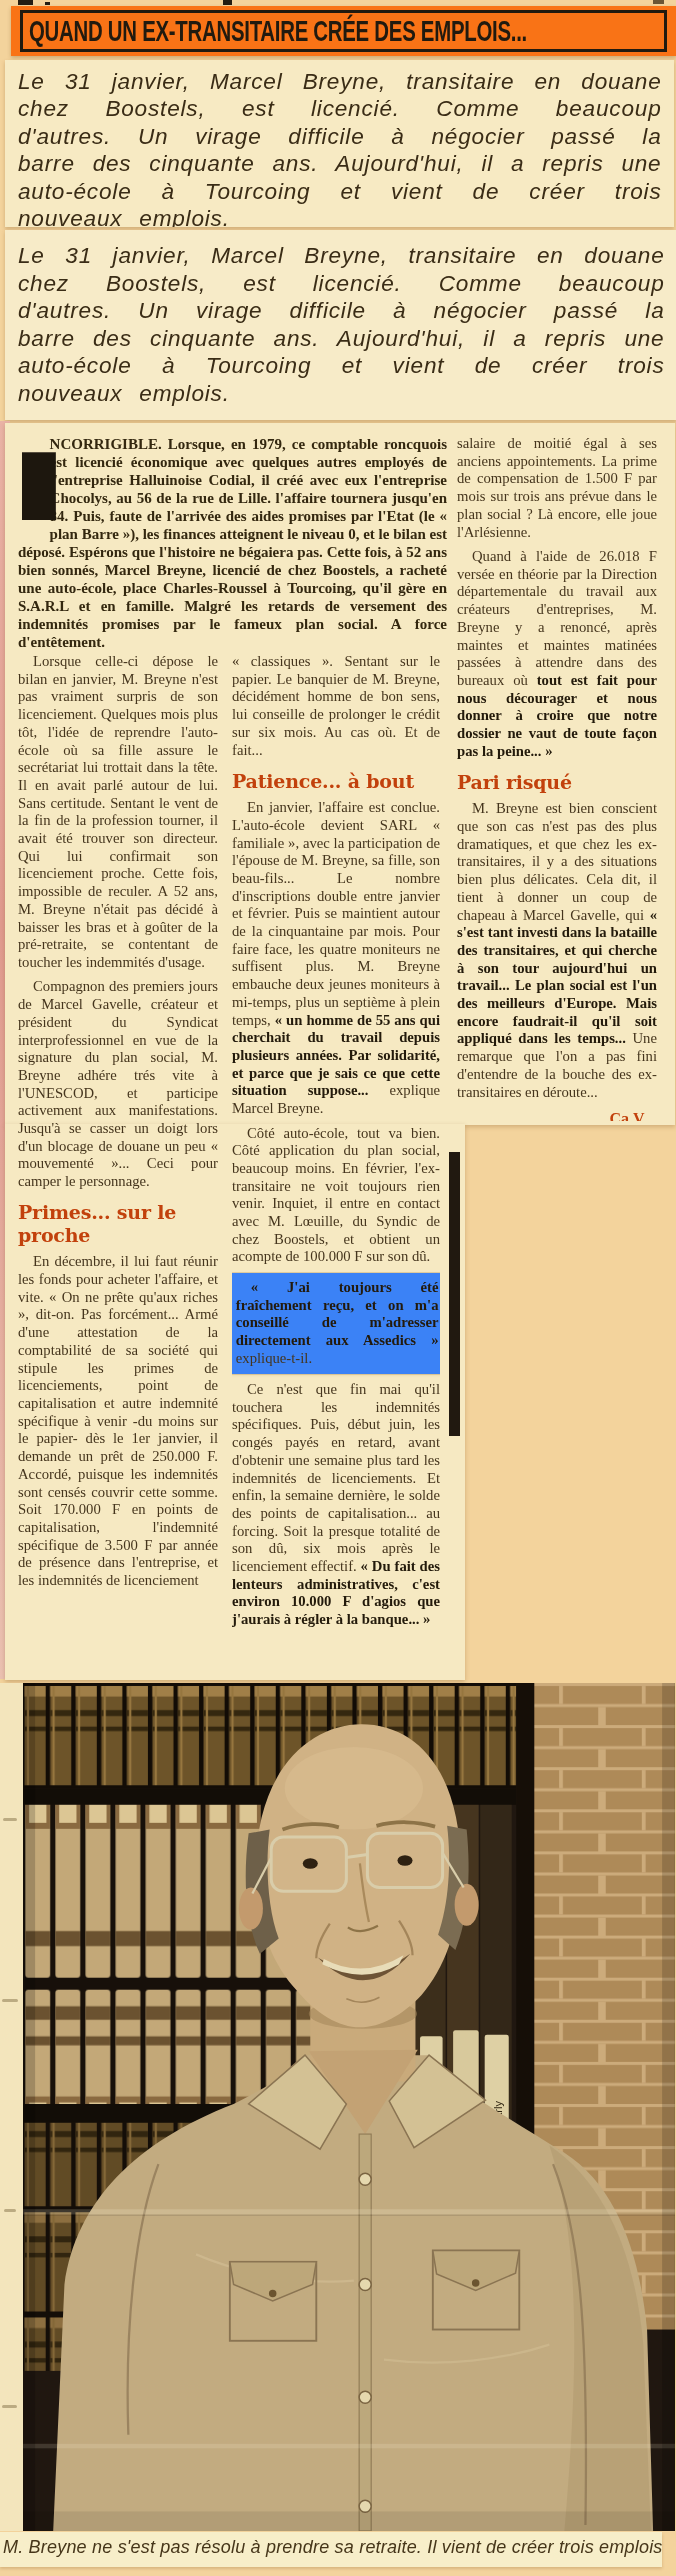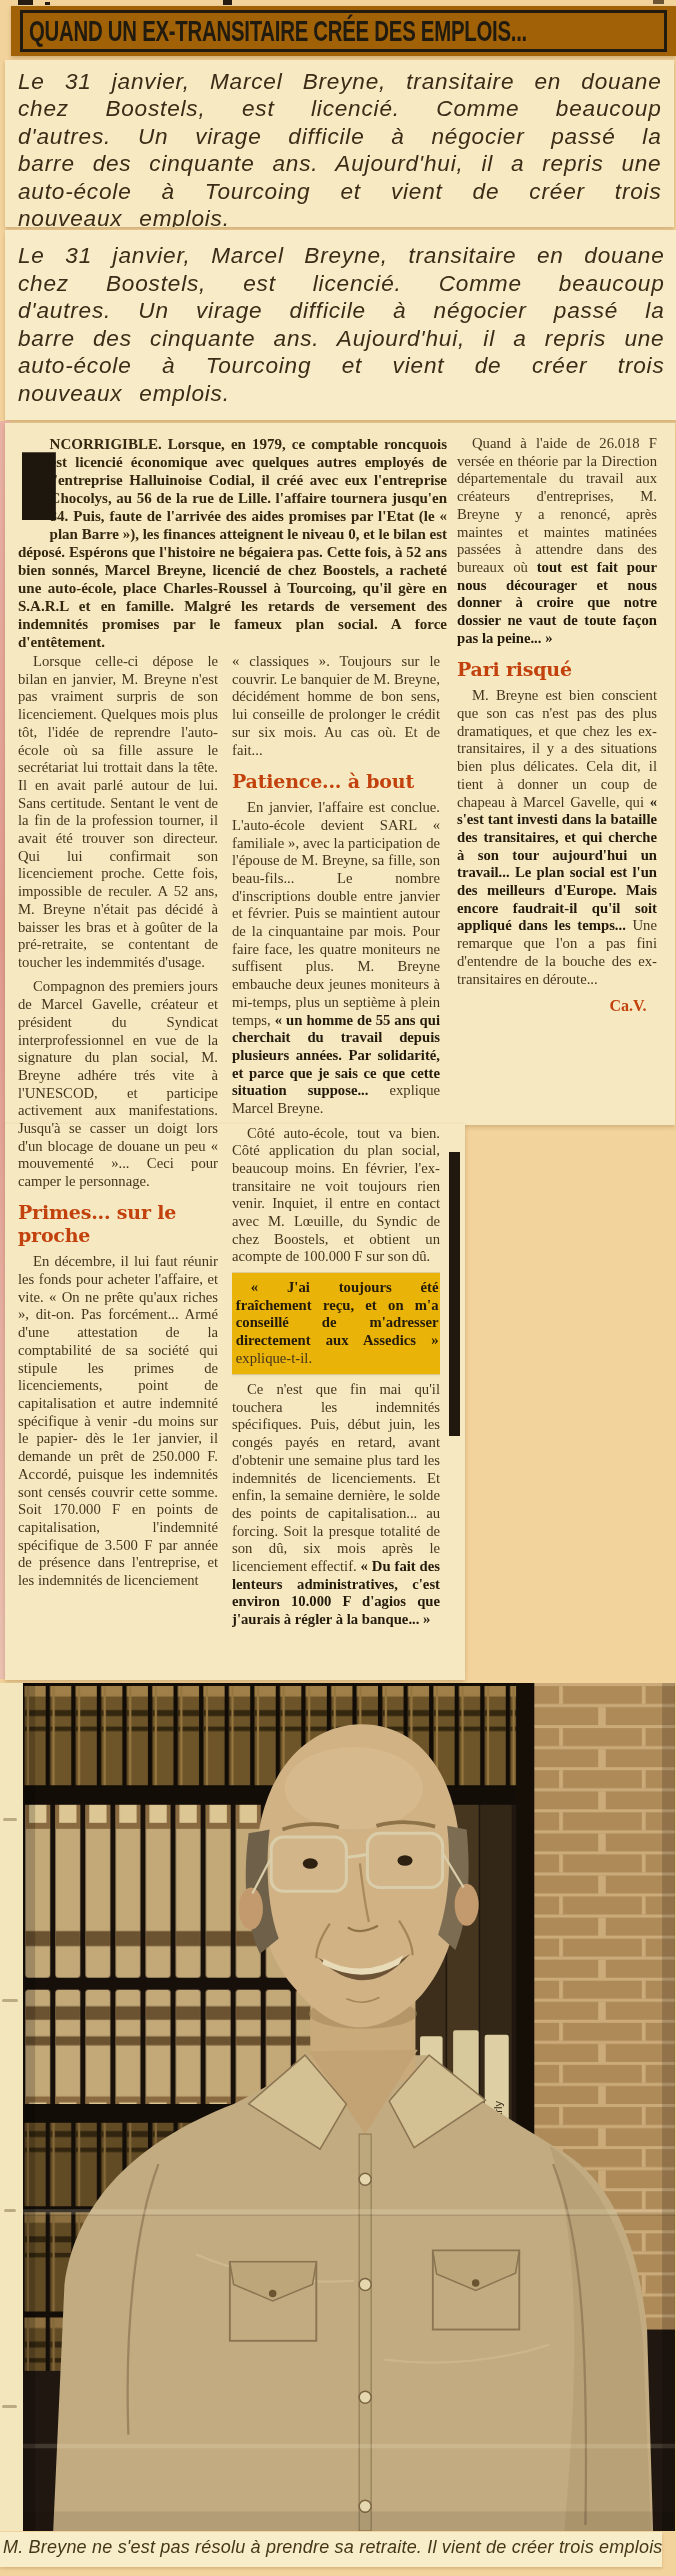--- a/index.html
+++ b/index.html
@@ -7,21 +7,21 @@
         font-family:"Liberation Serif",serif;}
 
   
   .edge-mark{position:absolute;background:#241c12;}
   .em1{left:18px;top:0;width:15px;height:5.3px}
   .em2{left:223px;top:0;width:9px;height:4.5px}
   .em3{left:45px;top:1.5px;width:5.3px;height:3px}
   .em4{left:653px;top:0;width:10.5px;height:3.8px;background:#6b5535}
 
   
-  .headline-strip{position:absolute;left:10.5px;top:6px;width:665px;height:50px;background:#a16207;
+  .headline-strip{position:absolute;left:10.5px;top:6px;width:665px;height:50px;background:#f97316;
                   box-shadow:0 1.5px 3.8px rgba(120,75,25,.3);}
   .headline-box{position:absolute;inset:3.8px 9px;border:3px solid #211a0f;display:flex;
                 align-items:center;overflow:hidden;padding-left:6px;}
   .headline-text{font:700 30px/1 "Liberation Sans",sans-serif;letter-spacing:-0.4px;white-space:nowrap;
                  transform:scaleX(.68);transform-origin:0 50%;color:#211a0f;}
 
   
   .lead-strip{position:absolute;left:4.5px;background:#f7eac3;box-shadow:0 1.5px 3.8px rgba(120,75,25,.28);overflow:hidden;}
   .lead1{top:60px;width:669px;height:167px}
   .lead2{top:230px;width:672px;height:190px;background:#f7ebc8}
@@ -48,21 +48,21 @@
   
   .col{position:absolute;overflow:hidden;}
   #col1{left:18px;top:653px;width:200px;height:1023px}
   #col2{left:232px;top:653px;width:208px;height:1023px}
   #col3{left:457px;top:435px;width:200px;height:686px}
   .body-p{font:14.7px/17.7px "Liberation Serif",serif;text-align:justify;color:#45351d;
           margin:0 0 6.8px;text-indent:15px;}
   .body-p b{color:#231a0b;}
   .no-indent{text-indent:0;}
   .subhead{font:700 19px/22.6px "DejaVu Serif",serif;color:#c2410c;margin:10.5px 0 6.8px;letter-spacing:-0.2px;}
-  .quote-box{background:#eab308;padding:6px 5.3px;margin:4.5px -3.8px 7.5px -1.5px;
+  .quote-box{background:#3b82f6;padding:6px 5.3px;margin:4.5px -3.8px 7.5px -1.5px;
              box-shadow:0 0 0 0.8px rgba(190,160,100,.45),0 0.8px 3px rgba(150,110,50,.25);}
   .sig{font:700 16px/18px "Liberation Serif",serif;text-align:right;color:#c2410c;
        margin-top:9px;padding-right:10.5px;}
 
   
   .photo-margin{position:absolute;left:0;top:1683px;width:22.6px;height:848px;background:#f3e5bc;}
   .pm-mark{position:absolute;background:rgba(120,100,60,.45);border-radius:1.5px;}
   .photo{position:absolute;left:22.6px;top:1683px;width:652px;height:848px;background:#201710;}
   .photo svg{display:block}
 
@@ -105,28 +105,29 @@
     <span>NCORRIGIBLE. Lorsque, en 1979, ce comptable roncquois est licencié économique avec quelques autres employés de l'entreprise Halluinoise Codial, il créé avec eux l'entreprise Chocolys, au 56 de la rue de Lille. l'affaire tournera jusqu'en 84. Puis, faute de l'arrivée des aides promises par l'Etat (le « plan Barre »), les finances atteignent le niveau 0, et le bilan est déposé. Espérons que l'histoire ne bégaiera pas. Cette fois, à 52 ans bien sonnés, Marcel Breyne, licencié de chez Boostels, a racheté une auto-école, place Charles-Roussel à Tourcoing, qu'il gère en S.A.R.L et en famille. Malgré les retards de versement des indemnités promises par le fameux plan social. A force d'entêtement.</span>
   </div>
 
   <div class="col" id="col1">
       <p class="body-p"><span>Lorsque celle-ci dépose le bilan en janvier, M. Breyne n'est pas vraiment surpris de son licenciement. Quelques mois plus tôt, l'idée de reprendre l'auto-école où sa fille assure le secrétariat lui trottait dans la tête. Il en avait parlé autour de lui. Sans certitude. Sentant le vent de la fin de la profession tourner, il avait été trouver son directeur. Qui lui confirmait son licenciement proche. Cette fois, impossible de reculer. A 52 ans, M. Breyne n'était pas décidé à baisser les bras et à goûter de la pré-retraite, se contentant de toucher les indemmités d'usage.</span></p>
       <p class="body-p"><span>Compagnon des premiers jours de Marcel Gavelle, créateur et président du Syndicat interprofessionnel en vue de la signature du plan social, M. Breyne adhére trés vite à l'UNESCOD, et participe activement aux manifestations. Jusqu'à se casser un doigt lors d'un blocage de douane un peu « mouvementé »... Ceci pour camper le personnage.</span></p>
       <h2 class="subhead">Primes... sur le proche</h2>
       <p class="body-p"><span>En décembre, il lui faut réunir les fonds pour acheter l'affaire, et vite. « On ne prête qu'aux riches », dit-on. Pas forcément... Armé d'une attestation de la comptabilité de sa société qui stipule les primes de licenciements, point de capitalisation et autre indemnité spécifique à venir -du moins sur le papier- dès le 1er janvier, il demande un prêt de 250.000 F. Accordé, puisque les indemnités sont censés couvrir cette somme. Soit 170.000 F en points de capitalisation, l'indemnité spécifique de 3.500 F par année de présence dans l'entreprise, et les indemnités de licenciement</span></p>
     </div>
   <div class="col" id="col2">
-      <p class="body-p no-indent"><span>« classiques ». Toujours sur le couvrir. Le banquier de M. Breyne, décidément homme de bon sens, lui conseille de prolonger le crédit sur six mois. Au cas où. Et de fait...</span></p>
+      <p class="body-p no-indent"><span>« classiques ». Sentant sur le papier. Le banquier de M. Breyne, décidément homme de bon sens, lui conseille de prolonger le crédit sur six mois. Au cas où. Et de fait...</span></p>
       <h2 class="subhead">Patience... à bout</h2>
       <p class="body-p"><span>En janvier, l'affaire est conclue. L'auto-école devient SARL « familiale », avec la participation de l'épouse de M. Breyne, sa fille, son beau-fils... Le nombre d'inscriptions double entre janvier et février. Puis se maintient autour de la cinquantaine par mois. Pour faire face, les quatre moniteurs ne suffisent plus. M. Breyne embauche deux jeunes moniteurs à mi-temps, plus un septième à plein temps, </span><b>« un homme de 55 ans qui cherchait du travail depuis plusieurs années. Par solidarité, et parce que je sais ce que cette situation suppose...</b><span> explique Marcel Breyne.</span></p>
       <p class="body-p"><span>Côté auto-école, tout va bien. Côté application du plan social, beaucoup moins. En février, l'ex-transitaire ne voit toujours rien venir. Inquiet, il entre en contact avec M. Lœuille, du Syndic de chez Boostels, et obtient un acompte de 100.000 F sur son dû.</span></p>
       <p class="body-p quote-box"><b>« J'ai toujours été fraîchement reçu, et on m'a conseillé de m'adresser directement aux Assedics »</b><span> explique-t-il.</span></p>
       <p class="body-p"><span>Ce n'est que fin mai qu'il touchera les indemnités spécifiques. Puis, début juin, les congés payés en retard, avant d'obtenir une semaine plus tard les indemnités de licenciements. Et enfin, la semaine dernière, le solde des points de capitalisation... au forcing. Soit la presque totalité de son dû, six mois après le licenciement effectif. </span><b>« Du fait des lenteurs administratives, c'est environ 10.000 F d'agios que j'aurais à régler à la banque... »</b></p>
     </div>
   <div class="col" id="col3">
+      <p class="body-p no-indent"><span>salaire de moitié égal à ses anciens appointements. La prime de compensation de 1.500 F par mois sur trois ans prévue dans le plan social ? Là encore, elle joue l'Arlésienne.</span></p>
       <p class="body-p"><span>Quand à l'aide de 26.018 F versée en théorie par la Direction départementale du travail aux créateurs d'entreprises, M. Breyne y a renoncé, après maintes et maintes matinées passées à attendre dans des bureaux où </span><b>tout est fait pour nous décourager et nous donner à croire que notre dossier ne vaut de toute façon pas la peine... »</b></p>
       <h2 class="subhead">Pari risqué</h2>
       <p class="body-p"><span>M. Breyne est bien conscient que son cas n'est pas des plus dramatiques, et que chez les ex-transitaires, il y a des situations bien plus délicates. Cela dit, il tient à donner un coup de chapeau à Marcel Gavelle, qui </span><b>« s'est tant investi dans la bataille des transitaires, et qui cherche à son tour aujourd'hui un travail... Le plan social est l'un des meilleurs d'Europe. Mais encore faudrait-il qu'il soit appliqué dans les temps...</b><span> Une remarque que l'on a pas fini d'entendre de la bouche des ex-transitaires en déroute...</span></p>
       <div class="sig">Ca.V.</div>
     </div>
 
   <div class="photo-margin">
     <div class="pm-mark" style="left:3px;top:135px;width:13.5px;height:3px"></div>
     <div class="pm-mark" style="left:1.5px;top:316px;width:16.5px;height:3px"></div>
     <div class="pm-mark" style="left:3.8px;top:526px;width:12px;height:3px"></div>

